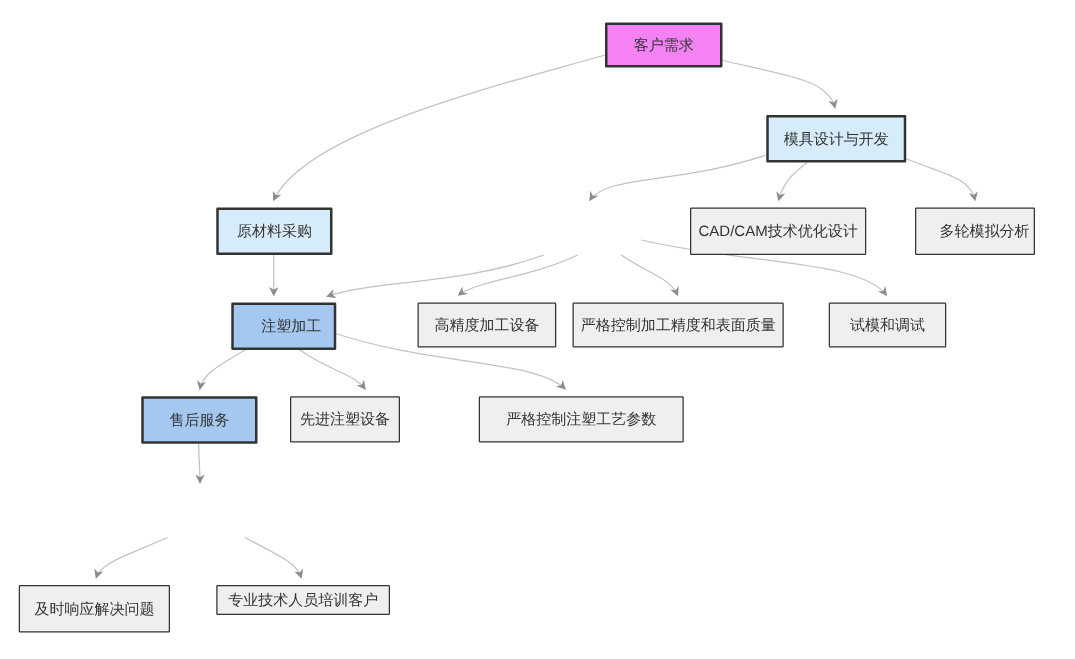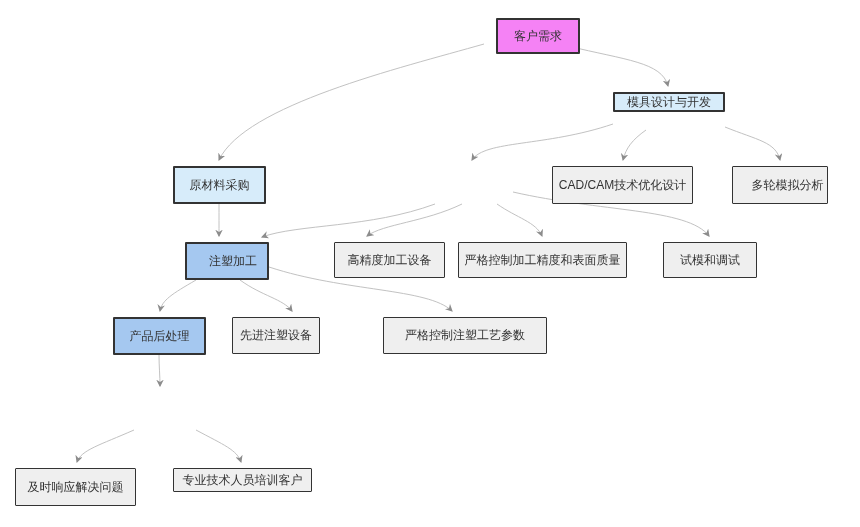--- a/index.html
+++ b/index.html
@@ -69,28 +69,28 @@
     <path class="edge" d="M497,204 C517,218 536,222 542,236" marker-end="url(#arrowhead)"></path>
     <path class="edge" d="M513,192 C600,212 688,208 709,236" marker-end="url(#arrowhead)"></path>
     <path class="edge" d="M196,280 C172,294 162,300 160,311" marker-end="url(#arrowhead)"></path>
     <path class="edge" d="M240,280 C262,296 283,299 292,311" marker-end="url(#arrowhead)"></path>
     <path class="edge" d="M269,267 C345,292 428,288 452,311" marker-end="url(#arrowhead)"></path>
     <path class="edge" d="M159,355 C159,366 160,376 160,386" marker-end="url(#arrowhead)"></path>
     <path class="edge" d="M134,430 C100,445 81,450 77,462" marker-end="url(#arrowhead)"></path>
     <path class="edge" d="M196,430 C224,445 237,450 241,462" marker-end="url(#arrowhead)"></path>
   </svg>
 
-  <div class="node t-pink" style="left:484px; top:18px;  width:84px;  height:36px;margin-left:12px;">客户需求</div>
-  <div class="node t-lightblue" style="left:613px; top:92px;  width:112px; height:20px;">模具设计与开发</div>
+  <div class="node t-pink" style="left:484px; top:18px;  width:94px;  height:36px;">客户需求</div>
+  <div class="node t-lightblue" style="left:613px; top:92px;  width:112px; height:38px;">模具设计与开发</div>
   <div class="node t-lightblue" style="left:173px; top:166px; width:93px;  height:38px;">原材料采购</div>
   <div class="node t-gray" style="left:552px; top:166px; width:141px; height:38px;">CAD/CAM技术优化设计</div>
   <div class="node t-gray" style="left:732px; top:166px; width:96px;  height:38px;padding-left:15px;">多轮模拟分析</div>
   <div class="node t-blue" style="left:185px; top:242px; width:84px;  height:38px;padding-left:12px;">注塑加工</div>
   <div class="node t-gray" style="left:310px; top:242px; width:111px; height:36px;margin-left:24px;">高精度加工设备</div>
   <div class="node t-gray" style="left:458px; top:242px; width:169px; height:36px;">严格控制加工精度和表面质量</div>
   <div class="node t-gray" style="left:663px; top:242px; width:94px;  height:36px;">试模和调试</div>
-  <div class="node t-blue" style="left:113px; top:317px; width:93px;  height:38px;">产品后处理</div>
+  <div class="node t-blue" style="left:113px; top:317px; width:93px;  height:38px;">售后服务</div>
   <div class="node t-gray" style="left:232px; top:317px; width:88px; height:37px;">先进注塑设备</div>
   <div class="node t-gray" style="left:383px; top:317px; width:164px; height:37px;">严格控制注塑工艺参数</div>
   <div class="node t-gray" style="left:15px;  top:468px; width:121px; height:38px;">及时响应解决问题</div>
   <div class="node t-gray" style="left:173px; top:468px; width:139px; height:24px;">专业技术人员培训客户</div>
 
 </div>
 
 </body></html>

